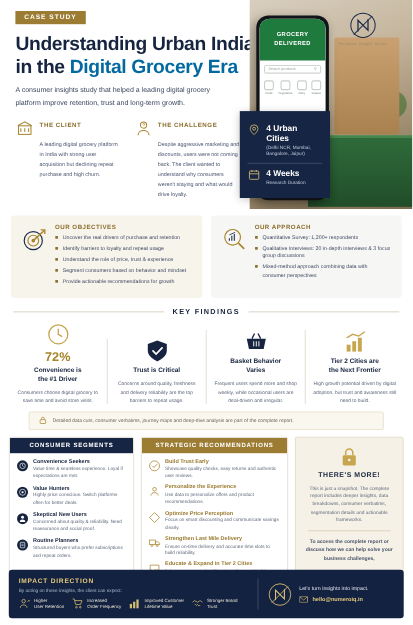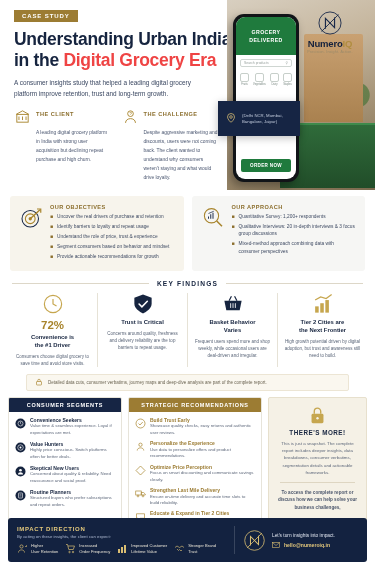--- a/index.html
+++ b/index.html
@@ -66,21 +66,21 @@
   .logo-mark{ width:26px; height:26px; margin:0 auto 2px; position:relative; }
   .logo-name{ font-size:9.5px; font-weight:bold; color:#14213d; letter-spacing:-.2px; }
   .logo-name .iq{ color:#b08d3f; }
   .logo-tag{ font-size:3.6px; color:#9a8a6a; letter-spacing:.2px; margin-top:1px;}
 
   .badge{
     display:inline-block; background:#9c7c33; color:#fff; font-size:6px;
     font-weight:bold; letter-spacing:.9px; padding:3px 8px; margin:10px 0 0 14px;
   }
   .h1{ margin:7px 0 0 14px; font-size:17.5px; font-weight:bold; line-height:1.2; color:#16243f; letter-spacing:-.3px;}
-  .h1 .gold{ color:#ef4444; }
+  .h1 .gold{ color:#0369a1; }
   .lede{ margin:7px 14px 0 14px; font-size:6.4px; line-height:1.65; color:#3a4761; max-width:198px;}
 
   
   .cols{ display:flex; margin:9px 0 0 14px; width:205px; gap:10px; }
   .col{ flex:1; }
   .col-head{ display:flex; gap:5px; align-items:flex-start; }
   .ic-line{ width:17px; height:17px; flex:0 0 17px; }
   .col-title{ font-size:5.6px; font-weight:bold; letter-spacing:.5px; color:#8c6f2e; margin-top:3px;}
   .col-body{ font-size:4.9px; line-height:1.85; color:#4a5670; margin:3px 0 0 22px; }
 
@@ -102,21 +102,21 @@
   .card.navyish{ background:#f6f6f4; }
   .card-ic{ width:24px; height:24px; flex:0 0 24px; margin-top:2px;}
   .card-t{ font-size:5.6px; font-weight:bold; letter-spacing:.45px; color:#8c6f2e; margin-bottom:3px;}
   .li{ display:flex; gap:4px; font-size:4.8px; line-height:1.55; color:#3f4b63; margin-bottom:2.5px;}
   .dot{ color:#8c6f2e; font-size:5px; line-height:1.5;}
 
   
   .kf-head{ display:flex; align-items:center; gap:8px; margin:9px 12px 0; }
   .kf-line{ flex:1; height:1px; background:#ddd7c8; }
   .kf-title{ font-size:6.6px; font-weight:bold; letter-spacing:1.2px; color:#16243f;}
-  .kf-grid{ display:flex; margin:6px 8px 0; }
+  .kf-grid{ display:flex; margin:6px 8px 0;align-items:flex-end; }
   .kf{ flex:1; text-align:center; padding:0 5px; }
   .kf + .kf{ border-left:.5px solid #e6e2d6; }
   .kf-ic{ width:22px; height:22px; margin:0 auto 4px; }
   .kf-pct{ font-size:11.5px; font-weight:bold; color:#a8842c; line-height:1.1; margin-bottom:2px;}
   .kf-n{ font-size:5.9px; font-weight:bold; color:#16243f; line-height:1.35; margin-bottom:3px;}
   .kf-d{ font-size:4.5px; line-height:1.6; color:#5a6578; }
 
   .note{
     margin:7px 26px 0; background:#faf7ef; border:.5px solid #ece5d4; border-radius:2px;
     padding:3.5px 8px; display:flex; align-items:center; gap:5px;
@@ -214,21 +214,20 @@
     </div>
 
     <div class="logo-wrap">
       <div class="logo-mark">
         <svg viewBox="0 0 40 40" width="26" height="26">
           <circle cx="20" cy="20" r="17" fill="none" stroke="#1b2a4a" stroke-width="1.4"></circle>
           <path d="M13 28 V13 L27 27 V12" fill="none" stroke="#1b2a4a" stroke-width="1.8" stroke-linecap="round"></path>
           <line x1="7" y1="33" x2="33" y2="7" stroke="#1b2a4a" stroke-width="1.4"></line>
         </svg>
       </div>
-      <div class="logo-name"><span>Numero</span><span class="iq">IQ</span></div>
       <div class="logo-tag">Precision. Insight. Action.</div>
     </div>
 
     <div class="badge">CASE STUDY</div>
 
     <div class="h1">
       <span>Understanding Urban India</span><br>
       <span>in the </span><span class="gold">Digital Grocery Era</span>
     </div>
 
@@ -267,21 +266,36 @@
 
     <div class="stats">
       <div class="stat">
         <span class="stat-ic">
           <svg viewBox="0 0 24 24" width="12" height="12" fill="none" stroke="#d9bd73" stroke-width="1.5">
             <path d="M12 21s7-6.2 7-11a7 7 0 1 0-14 0c0 4.8 7 11 7 11z"></path>
               <circle cx="12" cy="10" r="2.6"></circle>
           </svg>
         </span>
         <div>
+          <div class="stat-n">4 Urban Cities</div>
           <div class="stat-s">(Delhi NCR, Mumbai, Bangalore, Jaipur)</div>
+        </div>
+      </div>
+      <div class="stat">
+        <span class="stat-ic">
+          <svg viewBox="0 0 24 24" width="12" height="12" fill="none" stroke="#d9bd73" stroke-width="1.5">
+            <rect x="3.5" y="5" width="17" height="15" rx="1.5"></rect>
+              <line x1="3.5" y1="10" x2="20.5" y2="10"></line>
+            <line x1="8" y1="3" x2="8" y2="6.5"></line>
+              <line x1="16" y1="3" x2="16" y2="6.5"></line>
+          </svg>
+        </span>
+        <div>
+          <div class="stat-n">4 Weeks</div>
+          <div class="stat-s">Research Duration</div>
         </div>
       </div>
     </div>
   </div>
 
   <div class="band">
     <div class="card">
       <span class="card-ic">
         <svg viewBox="0 0 32 32" width="24" height="24" fill="none" stroke="#1b2a4a" stroke-width="1.4">
           <circle cx="15" cy="17" r="11"></circle>

